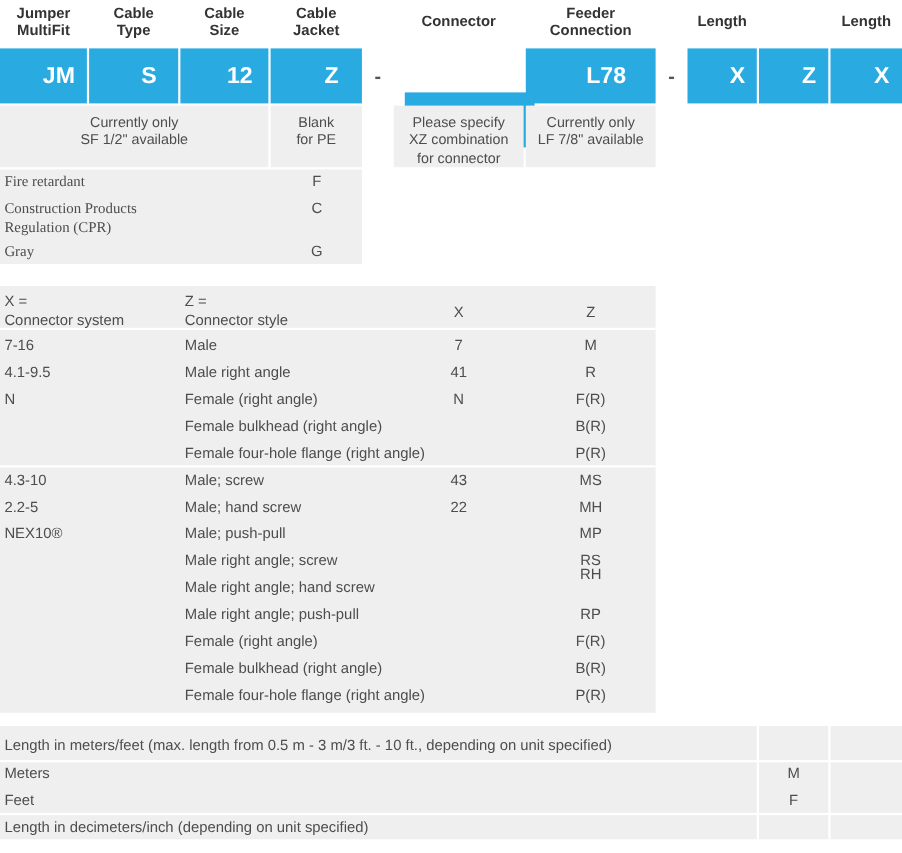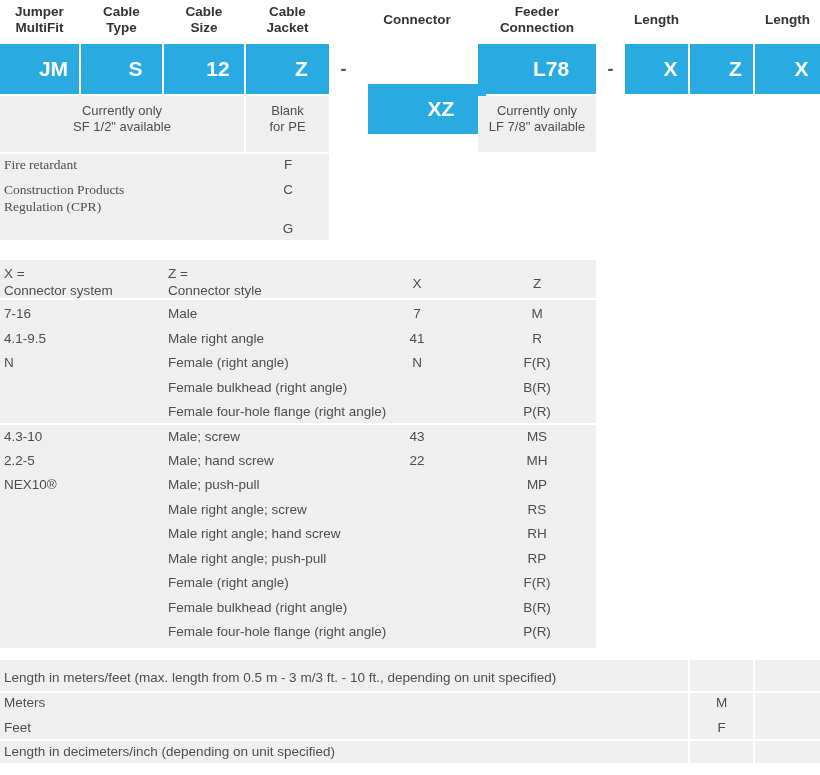--- a/index.html
+++ b/index.html
@@ -163,31 +163,37 @@
   <div class="cell code" style="left:755px;top:44px;width:65px;height:50px;">
       <span>X</span>
     </div>
 
   <div class="cell note" style="left:0;top:96px;width:244px;height:56px;white-space:pre-line;"><span style="white-space:pre-line">Currently only
 SF 1/2" available</span></div>
   <div class="cell note" style="left:246px;top:96px;width:83px;height:56px;">
       <span style="white-space:pre-line">Blank
 for PE</span>
     </div>
+  <div class="cell note" style="left:358px;top:96px;width:118px;height:56px;">
+      <span style="white-space:pre-line">Please specify
+XZ combination
+for connector</span>
+    </div>
   <div class="cell note" style="left:478px;top:96px;width:118px;height:56px;">
       <span style="white-space:pre-line">Currently only
 LF 7/8" available</span>
     </div>
 
   <div class="band" style="left:0;top:154px;width:329px;height:86px;"></div>
   <div class="opt-label" style="left:4px;top:157px;width:240px;">Fire retardant</div>
   <div class="opt-code" style="left:258px;top:157px;">F</div>
   <div class="opt-label" style="left:4px;top:182px;width:240px;white-space:pre-line;">Construction Products
 Regulation (CPR)</div>
   <div class="opt-code" style="left:258px;top:182px;">C</div>
+  <div class="opt-label" style="left:4px;top:221px;width:240px;">Gray</div>
   <div class="opt-code" style="left:258px;top:221px;">G</div>
 
   <div class="band" style="left:0;top:260px;width:596px;height:388px;"></div>
 
   <div class="rule" style="left:0;top:298px;width:596px;"></div>
   <div class="rule" style="left:0;top:423px;width:596px;"></div>
 
   <div class="txt" style="left:4px;top:266px;white-space:pre-line;">X =
 Connector system</div>
   <div class="txt" style="left:168px;top:266px;white-space:pre-line;">Z =
@@ -234,21 +240,21 @@
   <div class="txt" style="left:168px;top:477px;">Male; push-pull</div>
   <div class="txt center" style="left:387px;top:477px;width:60px;"></div>
   <div class="txt center" style="left:507px;top:477px;width:60px;">MP</div>
 
   <div class="txt" style="left:168px;top:502px;">Male right angle; screw</div>
   <div class="txt center" style="left:387px;top:502px;width:60px;"></div>
   <div class="txt center" style="left:507px;top:502px;width:60px;">RS</div>
 
   <div class="txt" style="left:168px;top:526px;">Male right angle; hand screw</div>
   <div class="txt center" style="left:387px;top:526px;width:60px;"></div>
-  <div class="txt center" style="left:507px;top:526px;width:60px;">RH</div>
+  <div class="txt center" style="left:507px;top:514px;width:60px;">RH</div>
 
   <div class="txt" style="left:168px;top:551px;">Male right angle; push-pull</div>
   <div class="txt center" style="left:387px;top:551px;width:60px;"></div>
   <div class="txt center" style="left:507px;top:551px;width:60px;">RP</div>
 
   <div class="txt" style="left:168px;top:575px;">Female (right angle)</div>
   <div class="txt center" style="left:387px;top:575px;width:60px;"></div>
   <div class="txt center" style="left:507px;top:575px;width:60px;">F(R)</div>
 
   <div class="txt" style="left:168px;top:600px;">Female bulkhead (right angle)</div>

